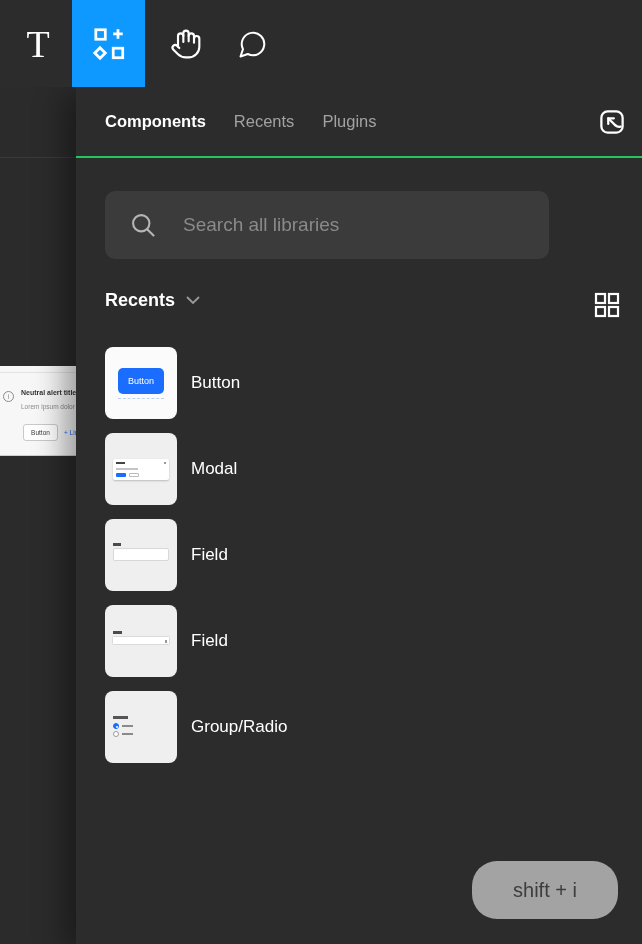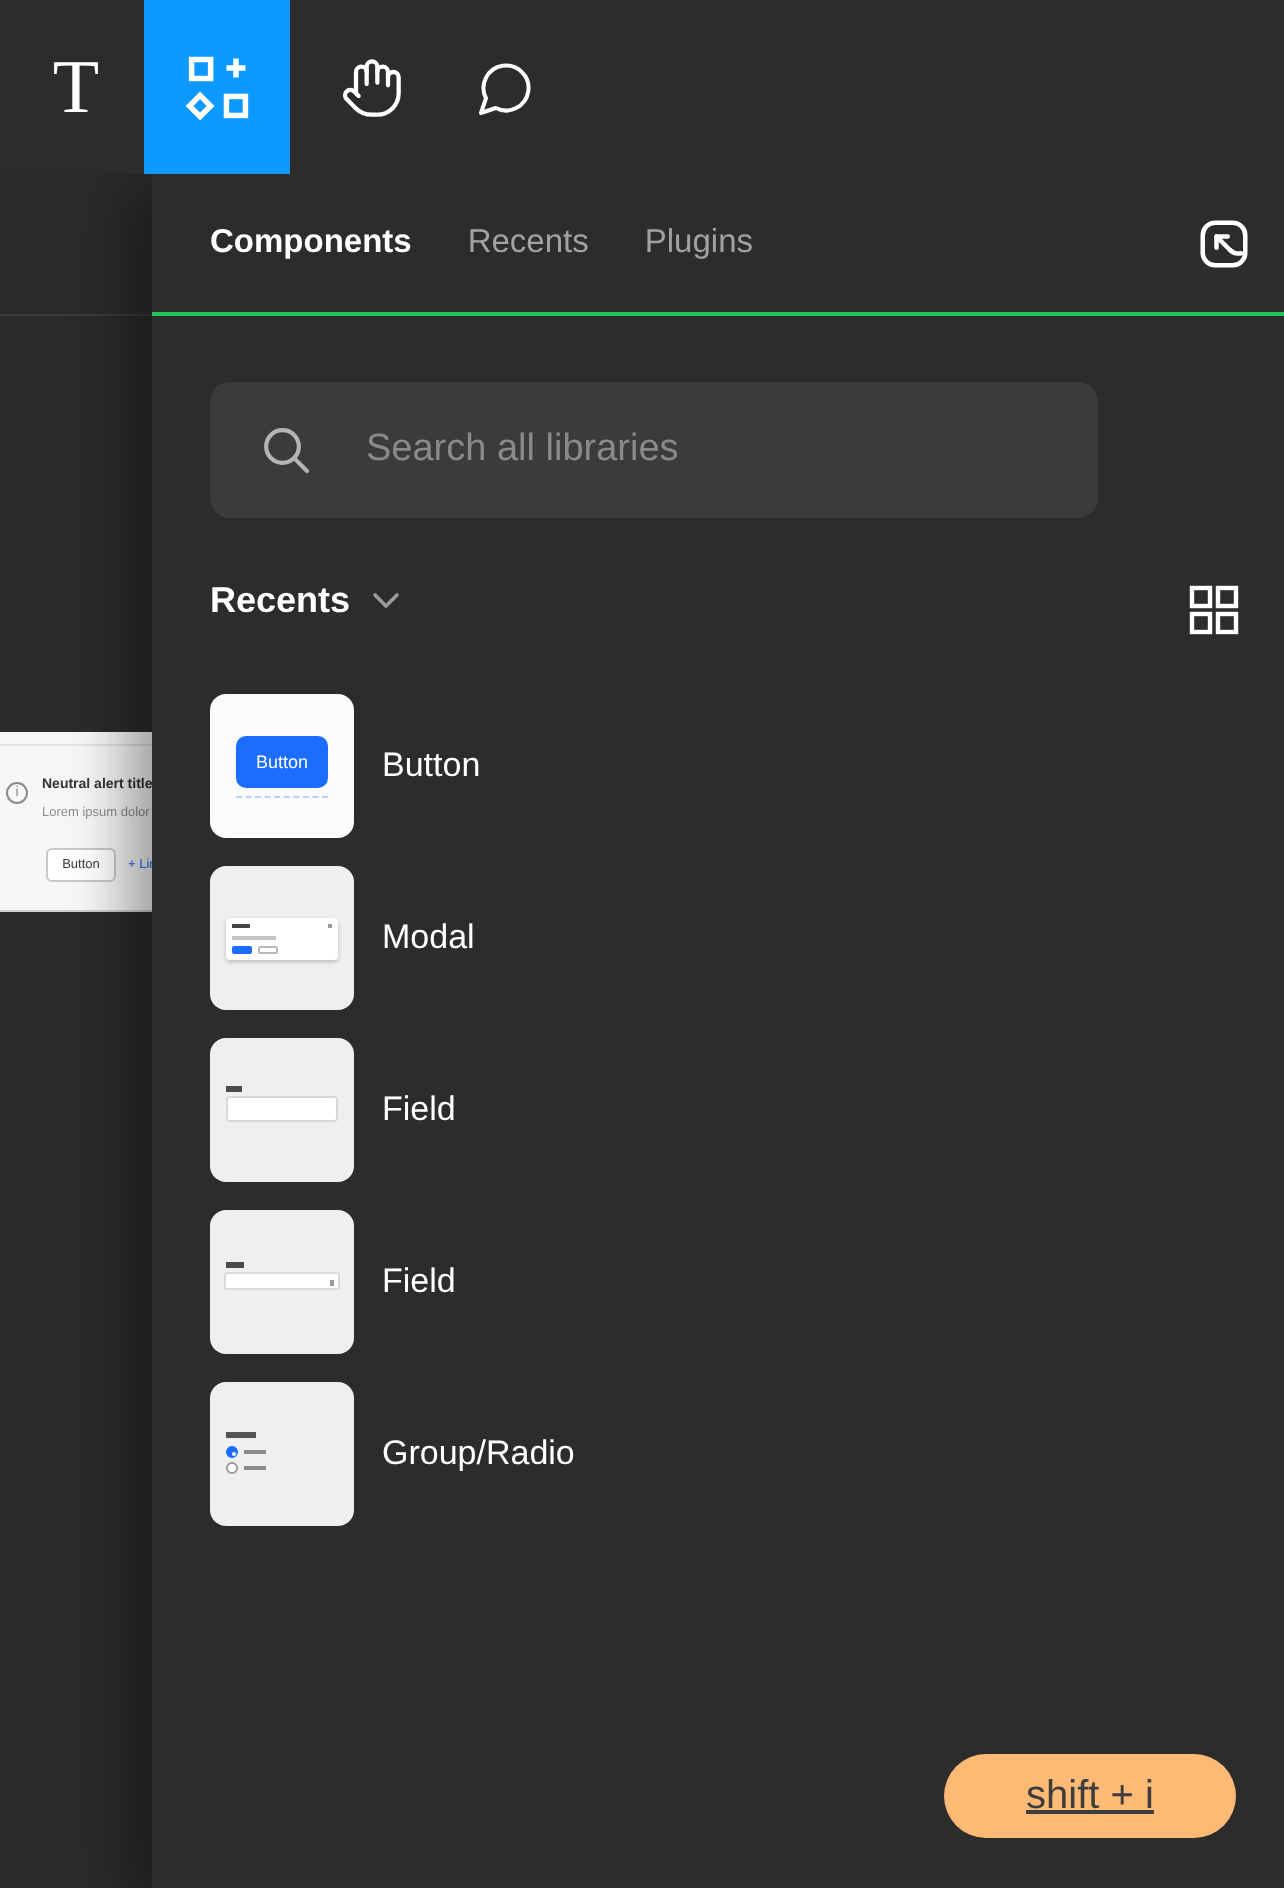--- a/index.html
+++ b/index.html
@@ -143,23 +143,23 @@
   .mr-row.r1 { top:7px; } .mr-row.r2 { top:15px; }
   .mr-radio-on { width:6px; height:6px; border-radius:50%; background:#1a6dff;
                  border:1px solid #1a6dff; position:relative; }
   .mr-radio-on::after { content:""; position:absolute; left:1.5px; top:1.5px; width:2px;
                         height:2px; border-radius:50%; background:#fff; }
   .mr-radio-off { width:6px; height:6px; border-radius:50%; background:#fff;
                   border:1px solid #9a9a9a; }
   .mr-text { width:11px; height:1.5px; background:#8a8a8a; }
 
   
-  .shortcut-pill { position:absolute; right:24px; bottom:25px; width:146px; height:42px;
-                   background:#fdba74; border-radius:25px; display:flex; align-items:center;
-                   justify-content:center; font-size:20px; color:#3d3d3d;text-decoration:underline; }
+  .shortcut-pill { position:absolute; right:24px; bottom:25px; width:146px; height:58px;
+                   background:#a3a3a3; border-radius:25px; display:flex; align-items:center;
+                   justify-content:center; font-size:20px; color:#3d3d3d; }
 
   svg { display:block; }
 </style>
 </head>
 <body>
 
 <header class="toolbar">
   <div class="tool-btn tool-text">
     <span class="t-glyph">T</span>
   </div>

